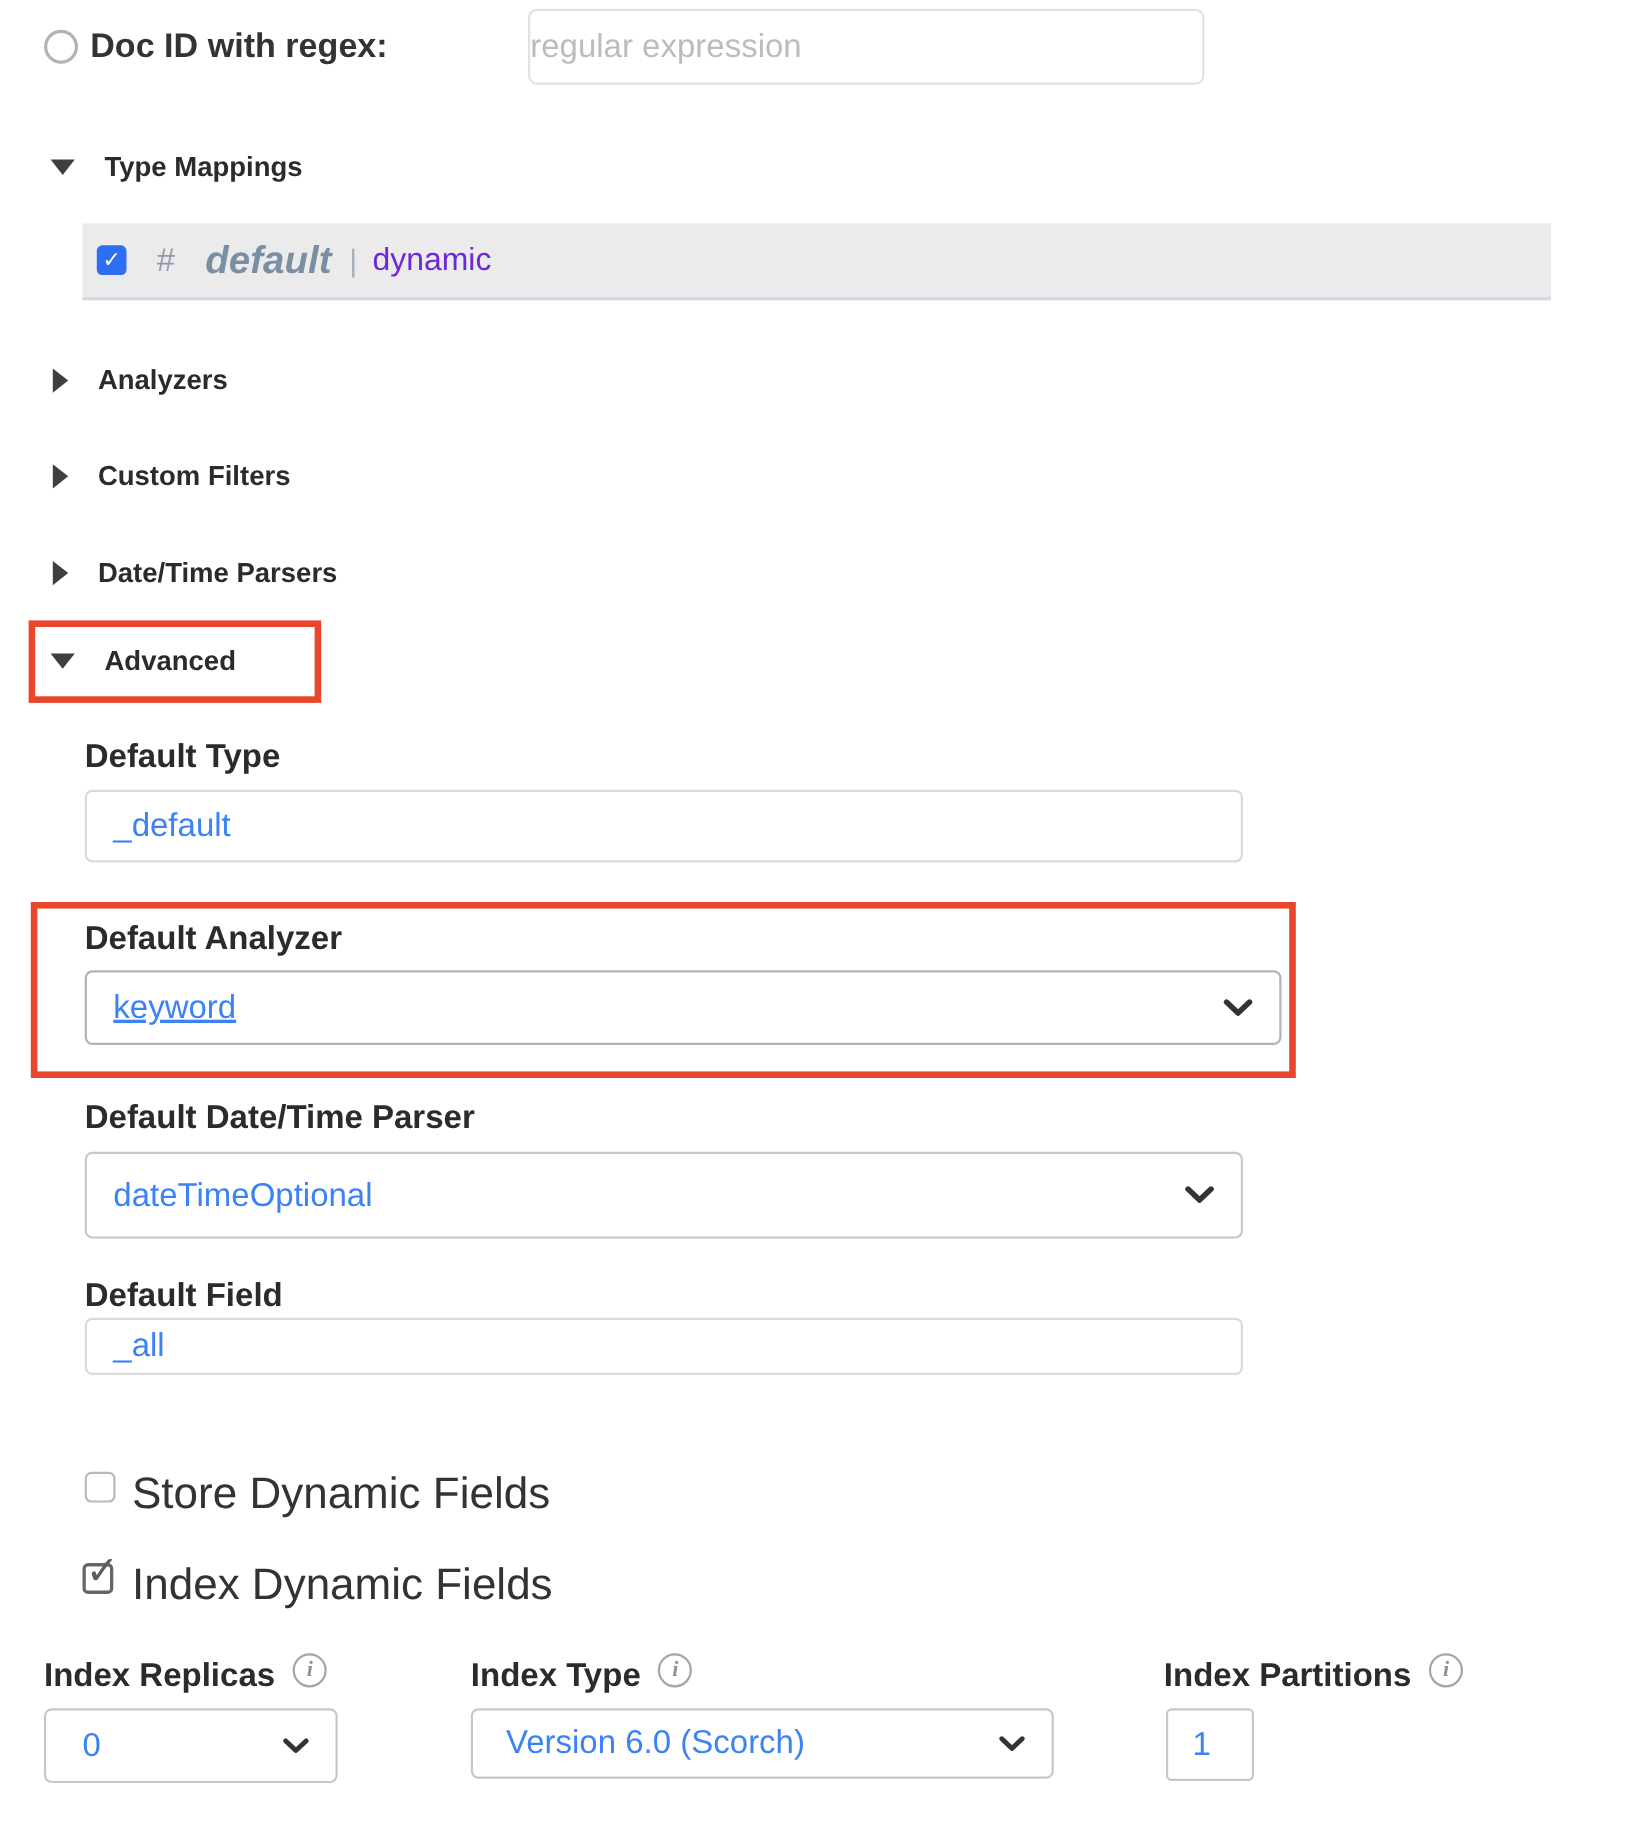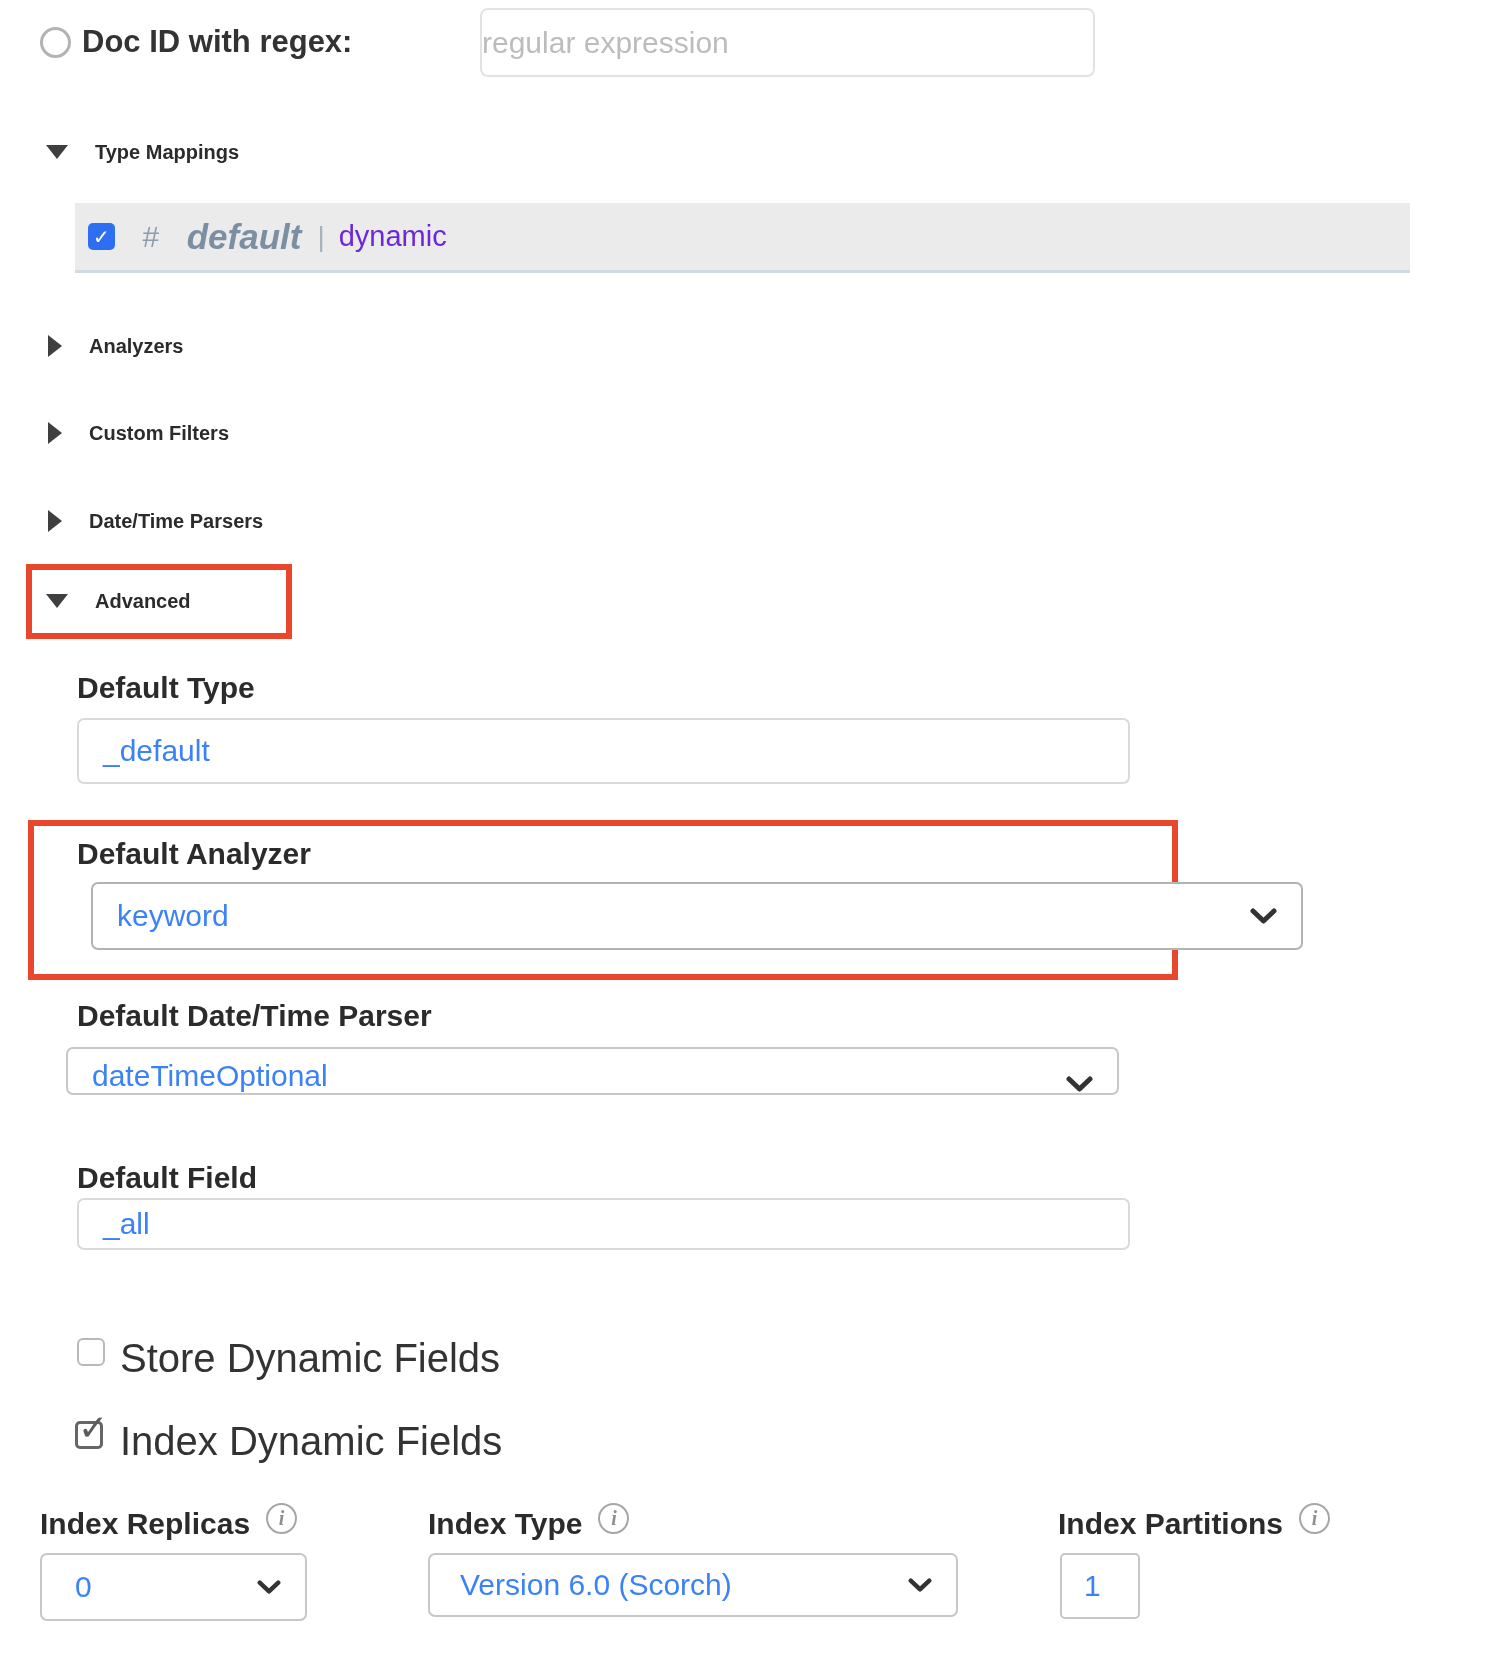--- a/index.html
+++ b/index.html
@@ -12,21 +12,21 @@
     font-family: "Liberation Sans", "DejaVu Sans", sans-serif;
     overflow: hidden;
   }
 
   
   .hdr {
     position: absolute;
     display: flex;
     align-items: center;
     gap: 27px;
-    font-size: 20px;
+    font-size: 25px;
     font-weight: 700;
     color: #2b2b2b;
     height: 38px;
   }
   .field-label {
     position: absolute;
     font-size: 30px;
     font-weight: 700;
     color: #2b2b2b;
     height: 36px;
@@ -216,29 +216,29 @@
     <span>Advanced</span>
   </div>
 
   <div class="field-label" style="left:77px; top:670px;">Default Type</div>
   <div class="input-box" style="left:77px; top:718px; width:1053px; height:66px;">
     <span>_default</span>
   </div>
 
   <div class="hl-red" style="left:28px; top:820px; width:1150px; height:160px;"></div>
   <div class="field-label" style="left:77px; top:836px;">Default Analyzer</div>
-  <div class="select-box" style="left:91px; top:882px; width:1212px; height:68px;">
+  <div class="select-box" style="left:77px; top:882px; width:1088px; height:68px;text-decoration:underline;">
     <span>keyword</span>
     <svg class="chev" width="27" height="17" viewBox="0 0 27 17">
       <polyline points="3,3 13.5,13 24,3" fill="none" stroke="#333333" stroke-width="5" stroke-linecap="round" stroke-linejoin="round"></polyline>
     </svg>
   </div>
 
   <div class="field-label" style="left:77px; top:998px;">Default Date/Time Parser</div>
-  <div class="select-box" style="left:66px; top:1047px; width:1053px; height:48px; border-color:#c7c7c7;align-items:flex-end;">
+  <div class="select-box" style="left:77px; top:1047px; width:1053px; height:79px; border-color:#c7c7c7;">
     <span>dateTimeOptional</span>
     <svg class="chev" width="27" height="17" viewBox="0 0 27 17">
       <polyline points="3,3 13.5,13 24,3" fill="none" stroke="#333333" stroke-width="5" stroke-linecap="round" stroke-linejoin="round"></polyline>
     </svg>
   </div>
 
   <div class="field-label" style="left:77px; top:1160px;">Default Field</div>
   <div class="input-box" style="left:77px; top:1198px; width:1053px; height:52px;">
     <span>_all</span>
   </div>

